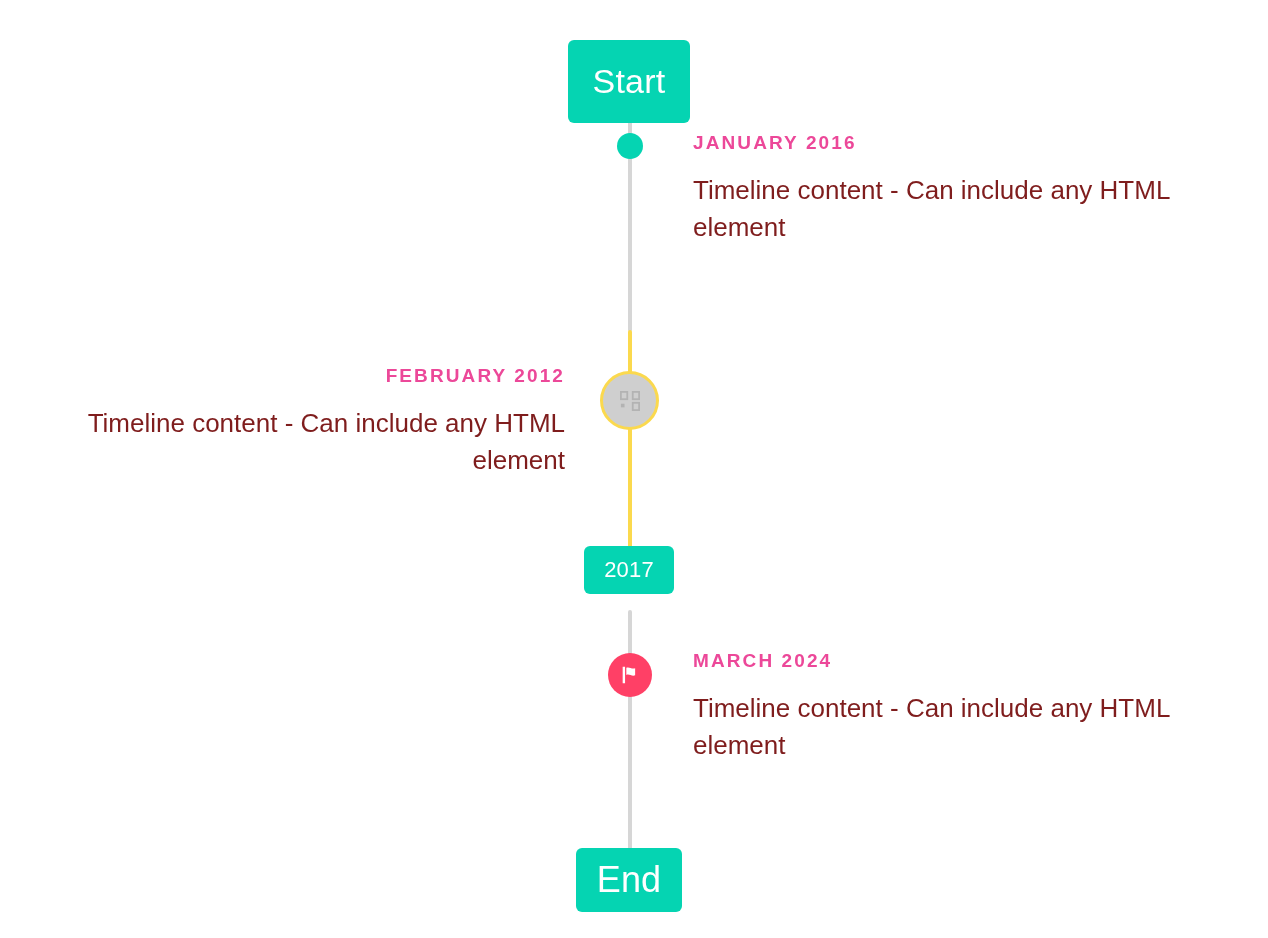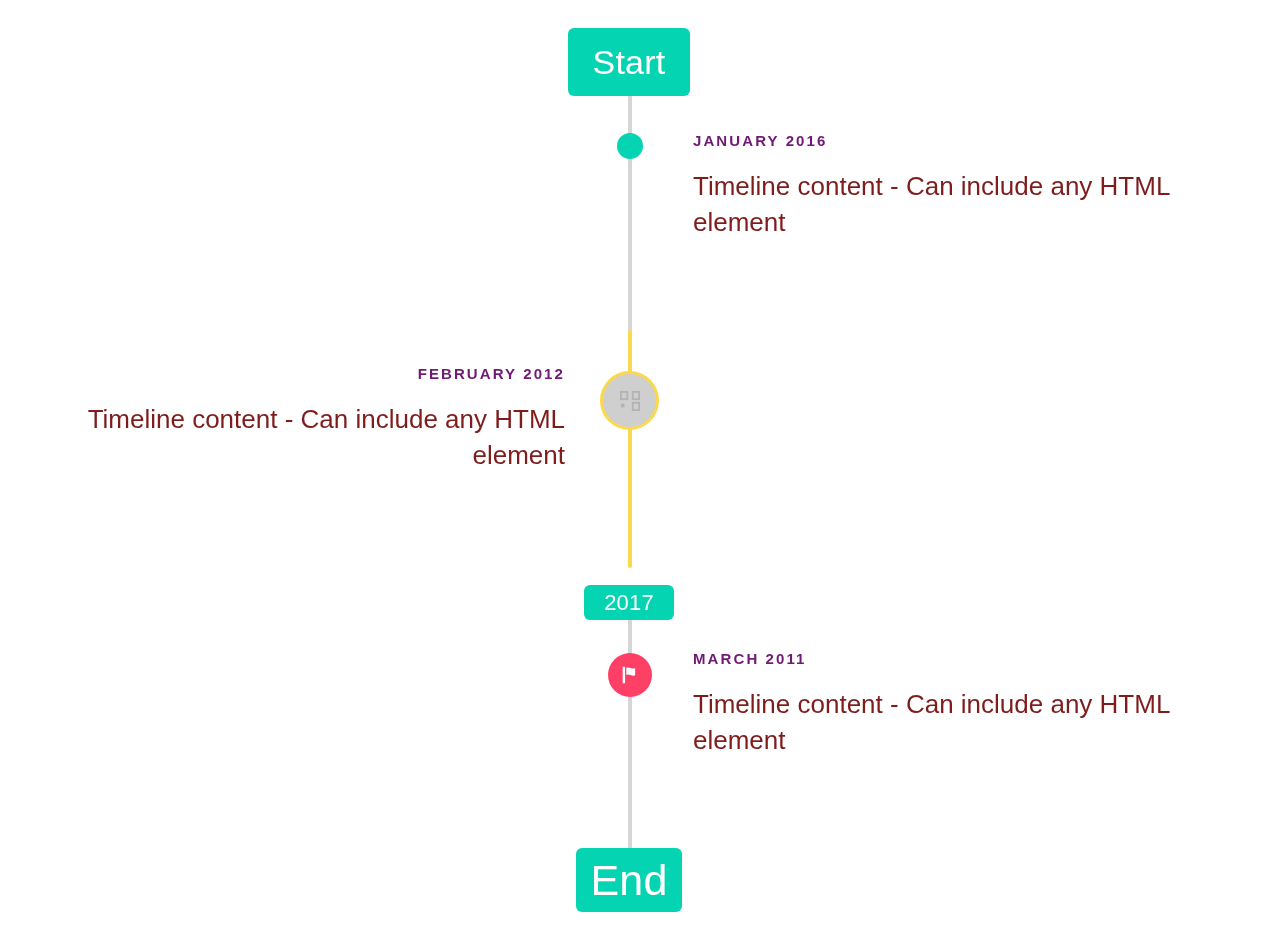--- a/index.html
+++ b/index.html
@@ -41,34 +41,34 @@
     justify-content: center;
     background: #05d4b2;
     color: #ffffff;
     border-radius: 6px;
     font-weight: 400;
     letter-spacing: 0.2px;
     box-sizing: border-box;
     user-select: none;
   }
   .badge-start {
-    left: 568px; top: 28px;
-    width: 122px; height: 68px;
+    left: 568px; top: 40px;
+    width: 122px; height: 83px;
     font-size: 34px;
     align-items: center;
   }
   .badge-year {
-    left: 584px; top: 585px;
-    width: 90px; height: 35px;
+    left: 584px; top: 546px;
+    width: 90px; height: 48px;
     font-size: 22px;
   }
   .badge-end {
     left: 576px; top: 848px;
     width: 106px; height: 64px;
-    font-size: 43px;
+    font-size: 36px;
   }
 
   
   .marker {
     position: absolute;
     border-radius: 50%;
     box-sizing: border-box;
     display: flex;
     align-items: center;
     justify-content: center;
@@ -91,24 +91,24 @@
   }
   .broken-image-glyph {
     width: 22px; height: 20px;
     opacity: 0.22;
   }
   .flag-glyph { width: 22px; height: 22px; }
 
   
   .entry { position: absolute; }
   .entry-date {
-    font-size: 15px;
+    font-size: 19px;
     font-weight: bold;
     letter-spacing: 2.1px;
-    color: #701a75;
+    color: #ec4899;
     margin: 0 0 18px 0;
     line-height: 1.1;
   }
   .entry-body {
     font-size: 26px;
     font-weight: 300;
     color: #7f1d1d;
     line-height: 1.42;
     margin: 0;
   }
@@ -158,21 +158,21 @@
     <span>2017</span>
   </div>
 
   <div class="marker marker-flag">
     <svg class="flag-glyph" viewBox="0 0 24 24">
       <rect x="4" y="3" width="2.6" height="18" fill="#ffffff"></rect>
       <path d="M8 4.2 C11 2.4 14 6.2 17.6 4.6 L17.6 12.4 C14 14 11 10.2 8 12 Z" fill="#ffffff"></path>
     </svg>
   </div>
   <div class="entry entry-right entry-march">
-    <p class="entry-date">MARCH 2011</p>
+    <p class="entry-date">MARCH 2024</p>
     <p class="entry-body">Timeline content - Can include any HTML element</p>
   </div>
 
   <div class="badge badge-end">
     <span>End</span>
   </div>
 
 </div>
 
 </body></html>

